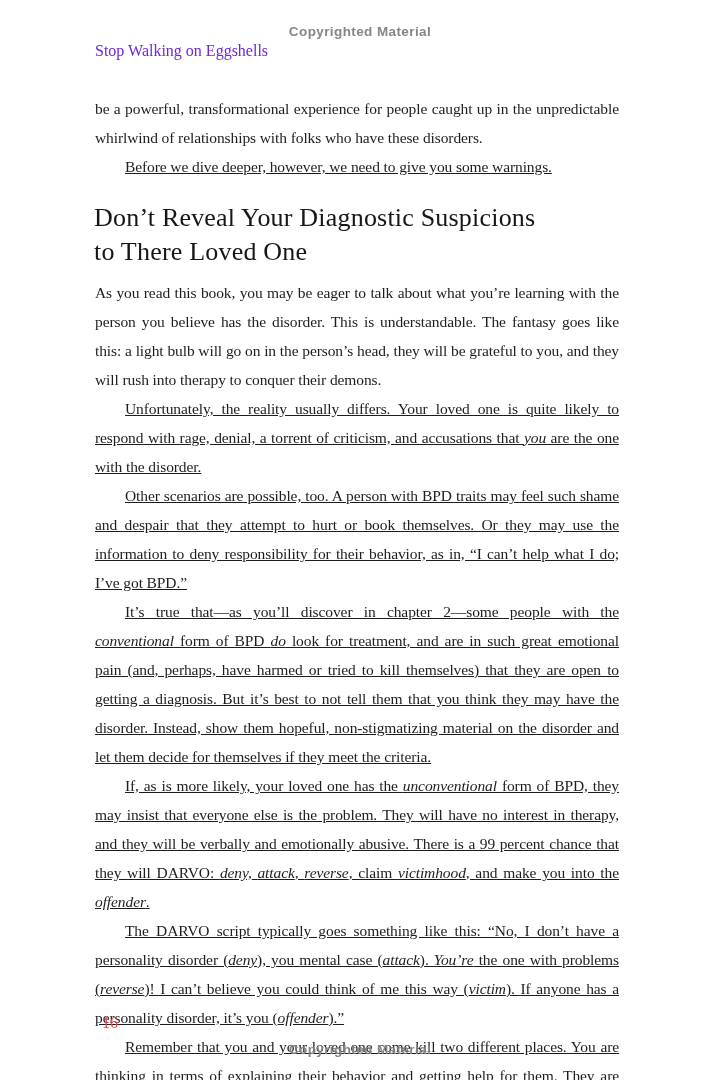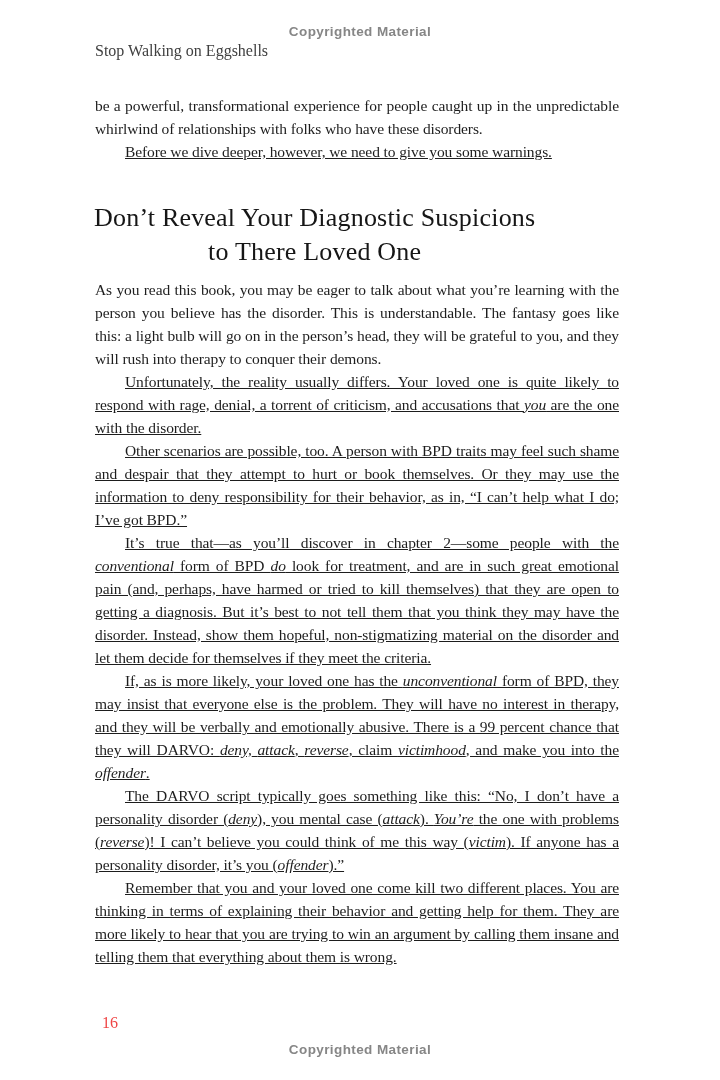--- a/index.html
+++ b/index.html
@@ -23,47 +23,46 @@
     letter-spacing: 0.4px;
     color: #868686;
   }
   .watermark.top { top: 24px; }
   .watermark.bottom { top: 1042px; }
   .running-head {
     position: absolute;
     left: 95px;
     top: 42px;
     font-size: 16px;
-    color: #404040;
+    color: #6d28d9;
   }
   .text-col {
     position: absolute;
     left: 95px;
     width: 524px;
     font-size: 15.5px;
-    line-height: 23px;
+    line-height: 29px;
     letter-spacing: -0.1px;
     color: #1d1d1d;
     text-align: justify;
   }
   .text-col.intro { top: 94px; }
   .text-col.main  { top: 278px; }
   .body-p { margin: 0; }
   .body-p.indent { text-indent: 30px; text-decoration: underline; }
   .body-p .italic { font-style: italic; }
   .heading {
     position: absolute;
     left: 94px;
     top: 201px;
     font-size: 26px;
     line-height: 34px;
     font-weight: 400;
     color: #161616;
     letter-spacing: 0.2px;
-    text-align: center;
   }
   .heading .hl { display: block; white-space: nowrap; }
   .page-number {
     position: absolute;
     left: 95px;
     top: 1014px;
     font-size: 16px;
     color: #ef4444;
     margin-left: 7px;
   }

